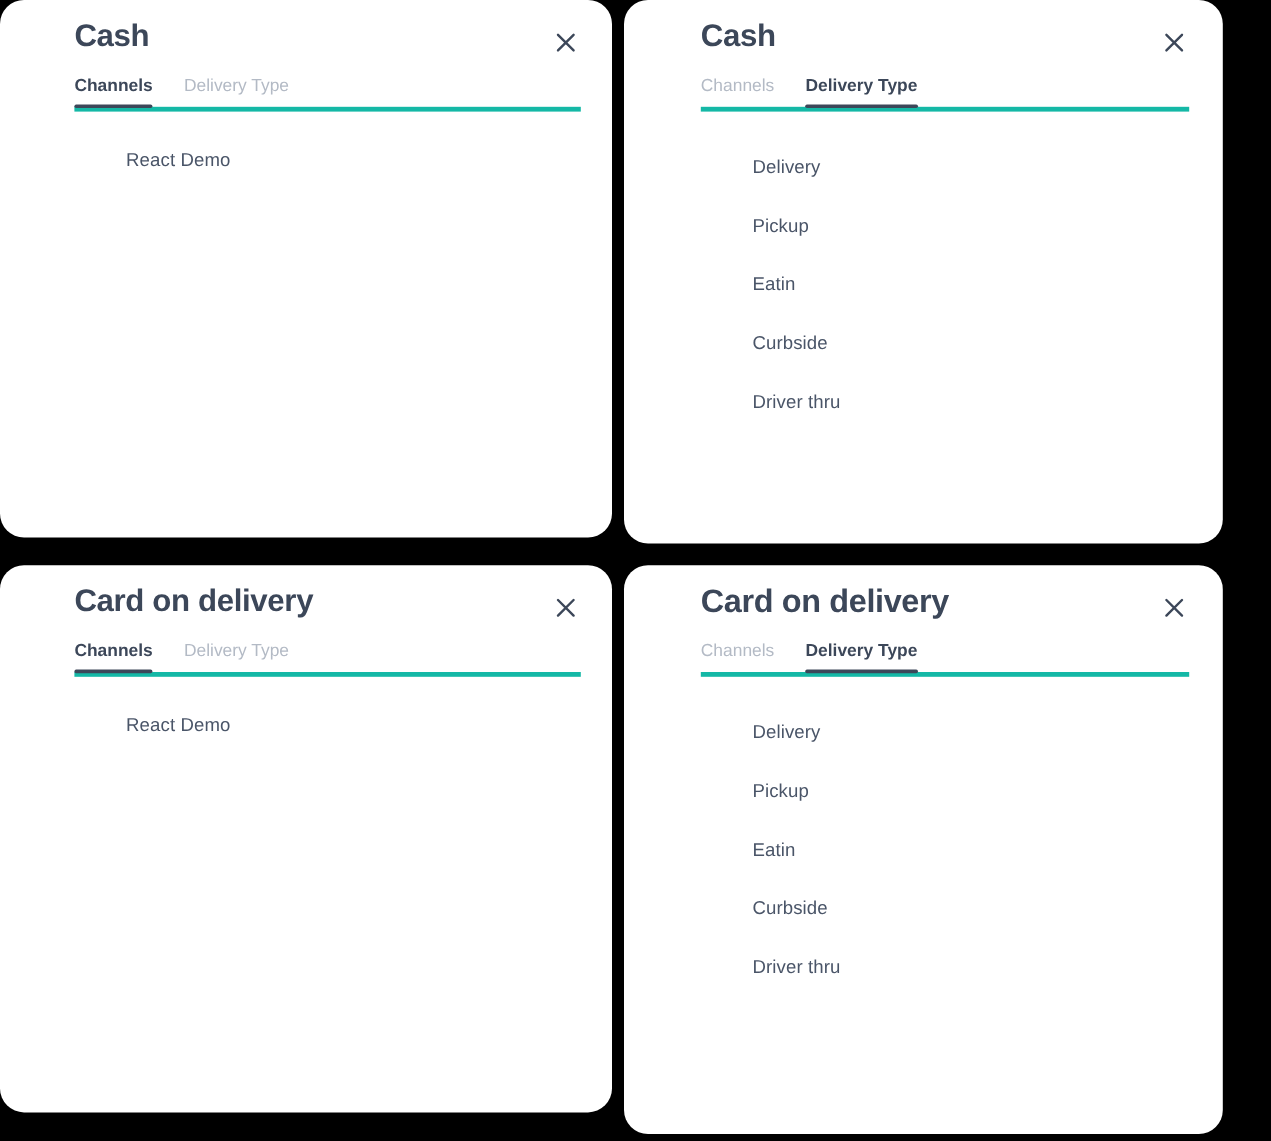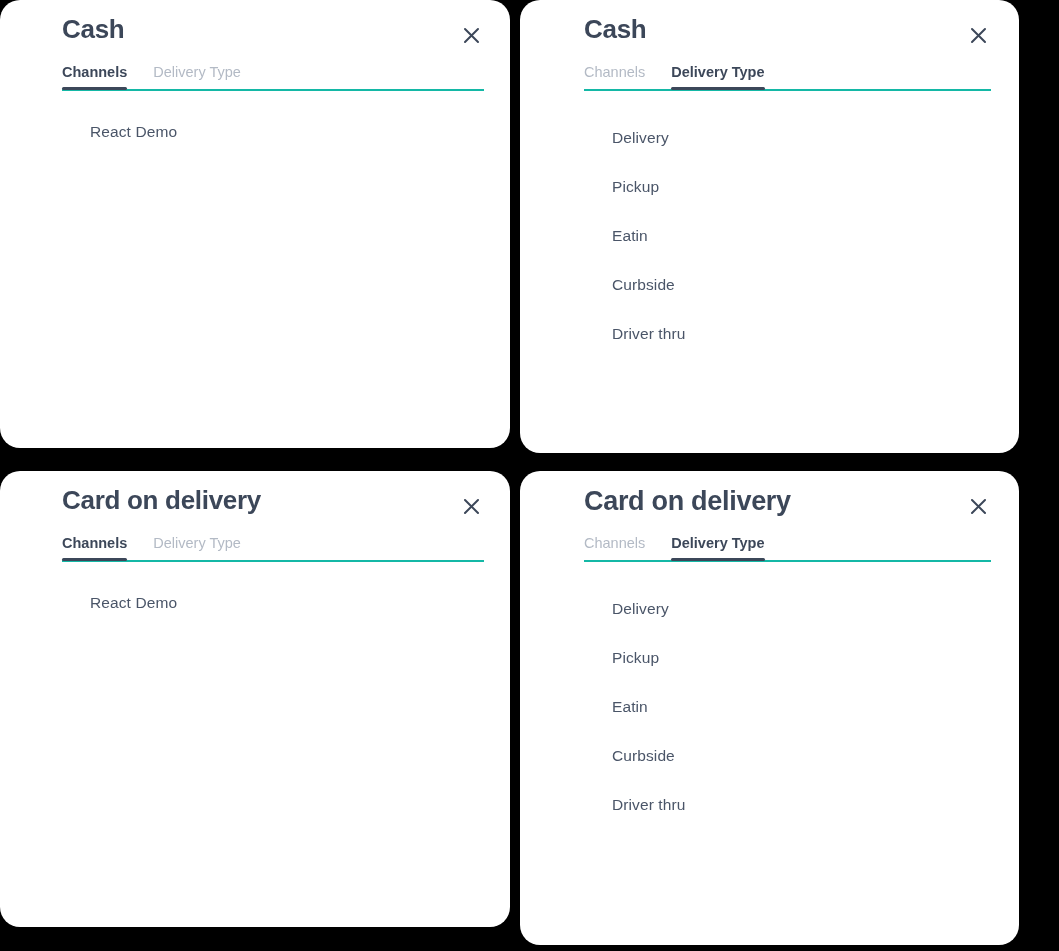--- a/index.html
+++ b/index.html
@@ -85,21 +85,21 @@
     padding: 0;
   }
   .close-icon { display: block; }
 
   
   .tabs {
     display: flex;
     align-items: flex-end;
     gap: 26px;
     margin-top: 16px;
-    border-bottom: 2px solid #14b8a6;
+    border-bottom: 4px solid #14b8a6;
     position: relative;
   }
   .tab {
     font-size: 14.5px;
     padding-bottom: 9px;
     cursor: pointer;
     background: none;
     border: none;
     font-family: inherit;
     position: relative;
@@ -121,21 +121,21 @@
   .option-list {
     margin-top: 24px;
     display: flex;
     flex-direction: column;
   }
   .option-list.dense { margin-top: 22px; }
 
   .option-row {
     display: flex;
     align-items: center;
-    gap: 13px;
+    gap: 28px;
     height: 49px;
     cursor: pointer;
   }
   .option-row.single { height: 30px; margin-top: 2px; }
 
   .checkbox {
     width: 15px;
     height: 15px;
     border: 1.6px solid #4a5costume;
     border-color: #455061;

